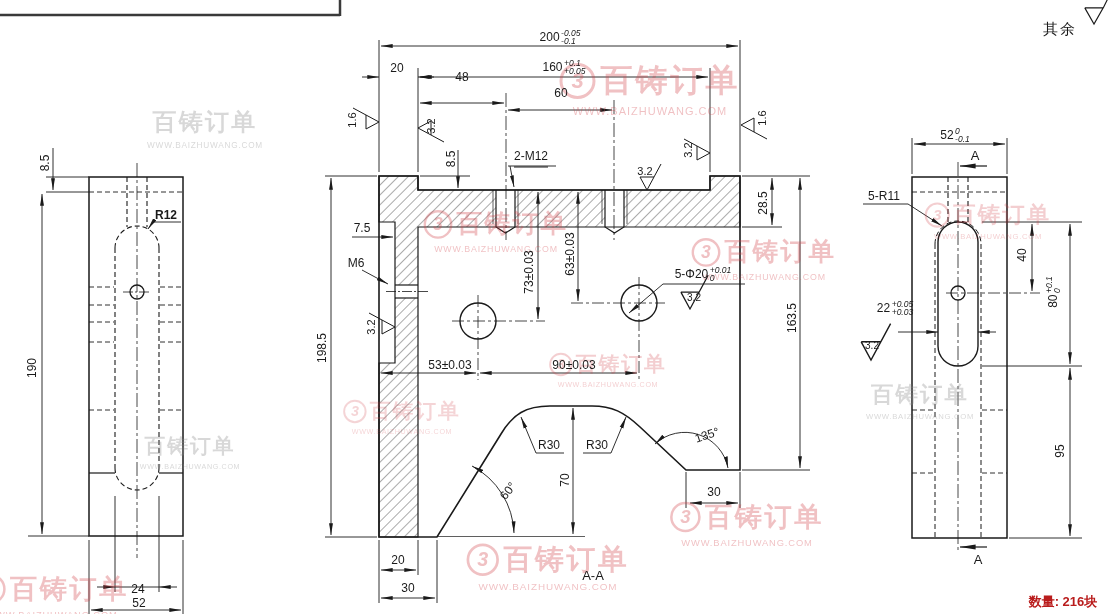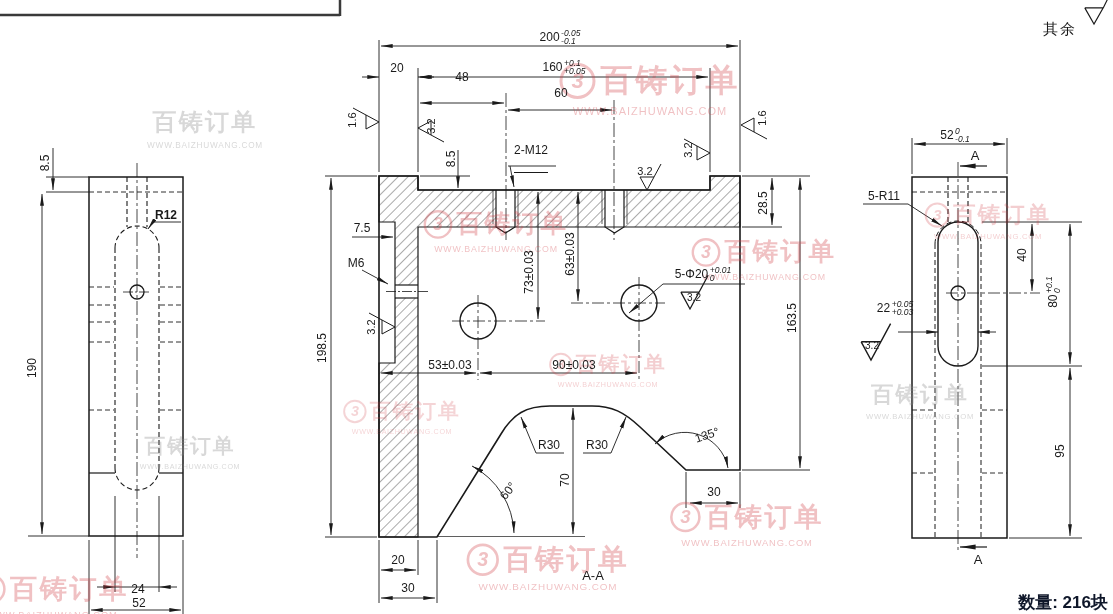--- a/index.html
+++ b/index.html
@@ -5,23 +5,23 @@
   html,body{margin:0;padding:0;background:#fff;}
   .stage{position:relative;width:1113px;height:614px;background:#ffffff;overflow:hidden;
          font-family:"Liberation Sans",sans-serif;color:#1a1a1a;}
   svg{position:absolute;left:0;top:0;}
   .lbl{position:absolute;font-size:12px;white-space:nowrap;transform:translate(-50%,-50%);z-index:5;}
   .r90{transform:translate(-50%,-50%) rotate(-90deg);}
   .t52{transform:translate(-50%,-50%) rotate(-52deg);}
   .t20{transform:translate(-50%,-50%) rotate(-18deg);}
   .dimflex{display:inline-flex;align-items:center;}
   .tol{display:inline-flex;flex-direction:column;justify-content:center;font-size:8.5px;line-height:8px;margin-left:1.5px;}
-  .ul{border-bottom:1px solid #1a1a1a;padding-bottom:15px;}
+  .ul{border-bottom:1px solid #1a1a1a;padding-bottom:4px;}
   .cjk{font-size:15px;letter-spacing:2px;}
-  .qty{font-size:17px;color:#0f172a;font-weight:bold;}
+  .qty{font-size:13px;color:#b91c1c;font-weight:bold;}
   .seclbl{font-size:13px;}
   
   .wm{position:absolute;transform:translate(-50%,-50%) scale(var(--s,1));text-align:center;z-index:1;pointer-events:none;}
   .wm .row{display:flex;align-items:center;gap:5px;justify-content:center;}
   .wm-logo{width:30px;height:30px;border:3px solid currentColor;border-radius:50%;
            display:flex;align-items:center;justify-content:center;font-weight:bold;font-style:italic;font-size:22px;flex:0 0 auto;}
   .wm-brand{font-size:32px;font-weight:bold;letter-spacing:3px;white-space:nowrap;}
   .wm-url{font-size:11px;letter-spacing:1px;margin-top:2px;white-space:nowrap;}
   .red-wm{color:#d24048;opacity:.32;}
   .gray-wm{color:#8c8c8c;opacity:.33;}

